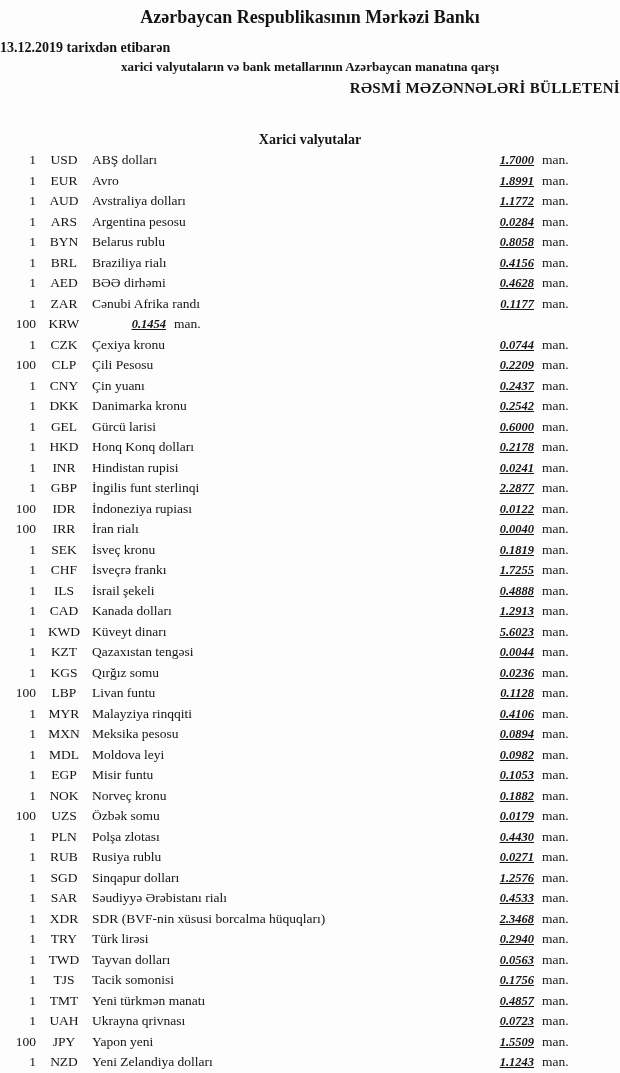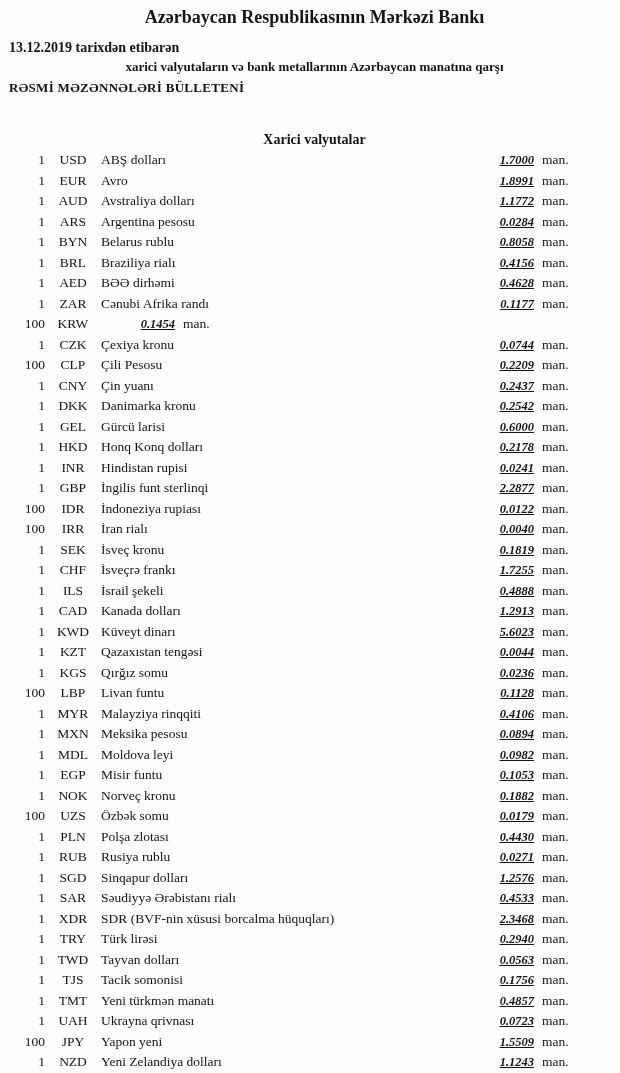--- a/index.html
+++ b/index.html
@@ -4,21 +4,21 @@
 <style>
   * { margin: 0; padding: 0; box-sizing: border-box; }
   html, body { background: #fdfdfd; }
   body {
     width: 620px;
     height: 1073px;
     overflow: hidden;
     color: #141414;
     font-family: "Liberation Serif", serif;
   }
-  .doc { width: 620px; padding-left: 9px; }
+  .doc { width: 620px; }
 
   .title {
     text-align: center;
     font-weight: bold;
     font-size: 18px;
     line-height: 24px;
     padding-top: 5px;
   }
   .date-line {
     font-weight: bold;
@@ -27,23 +27,23 @@
     margin-top: 9px;
   }
   .subtitle {
     text-align: center;
     font-weight: bold;
     font-size: 13px;
     line-height: 18px;
     margin-top: 1px;
   }
   .bulletin {
-    text-align: left;
-    font-weight: bold;
-    font-size: 13px;
+    text-align: right;
+    font-weight: bold;
+    font-size: 15px;
     line-height: 20px;
     letter-spacing: 0.3px;
     margin-top: 2px;
   }
   .section-title {
     text-align: center;
     font-weight: bold;
     font-size: 14px;
     line-height: 18px;
     margin-top: 33px;

